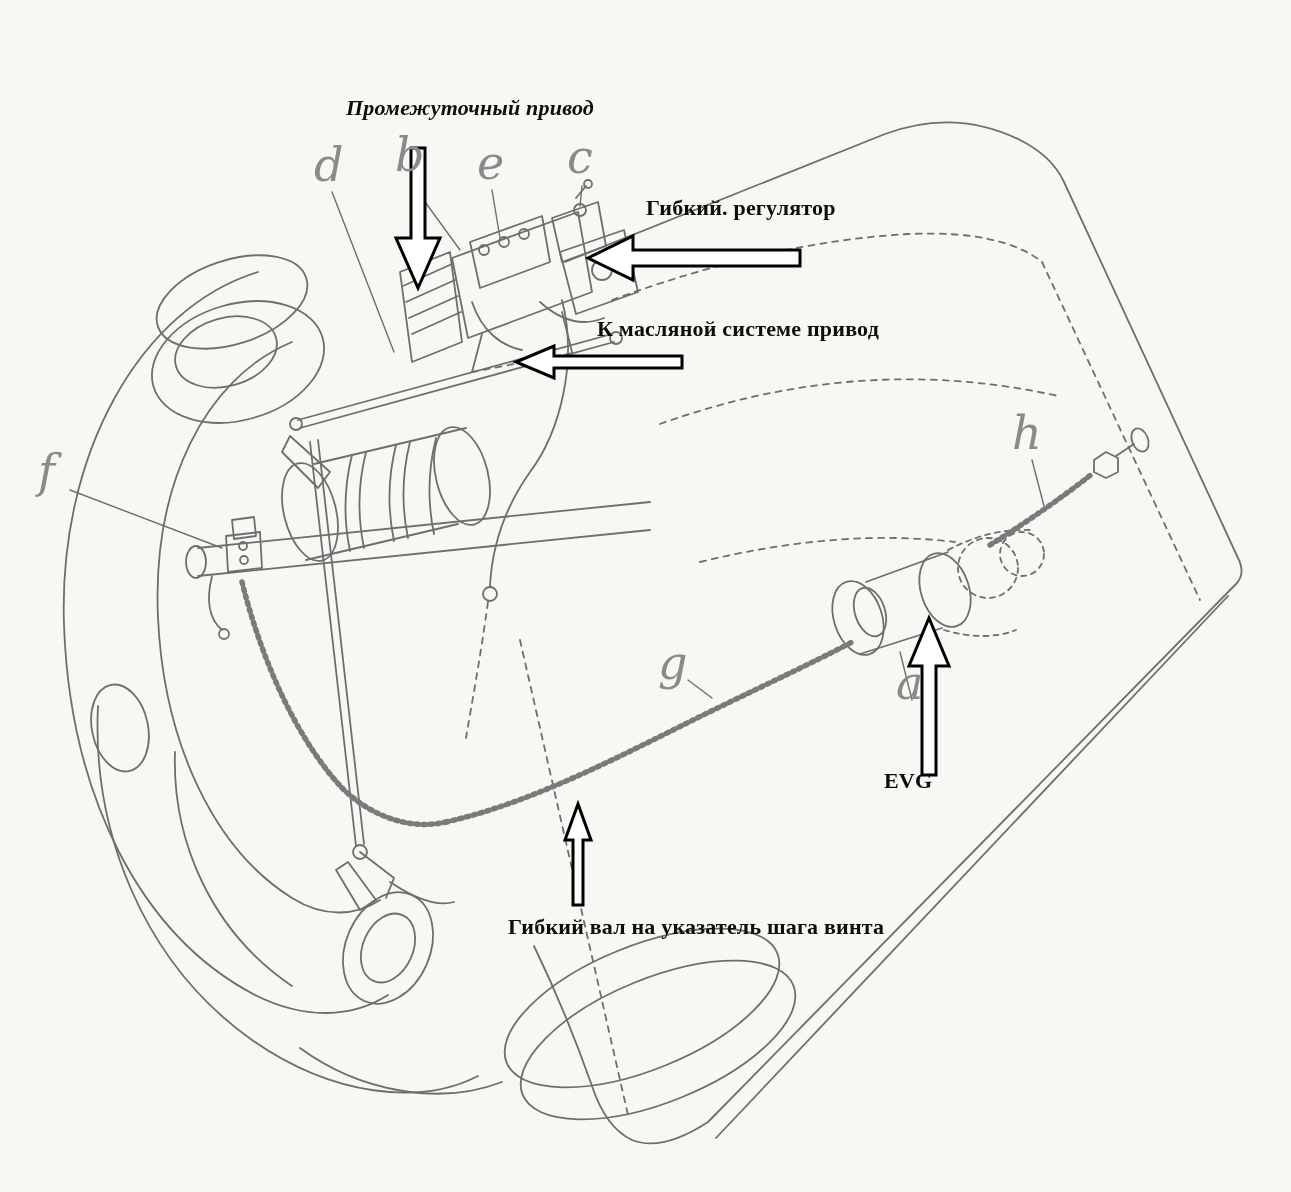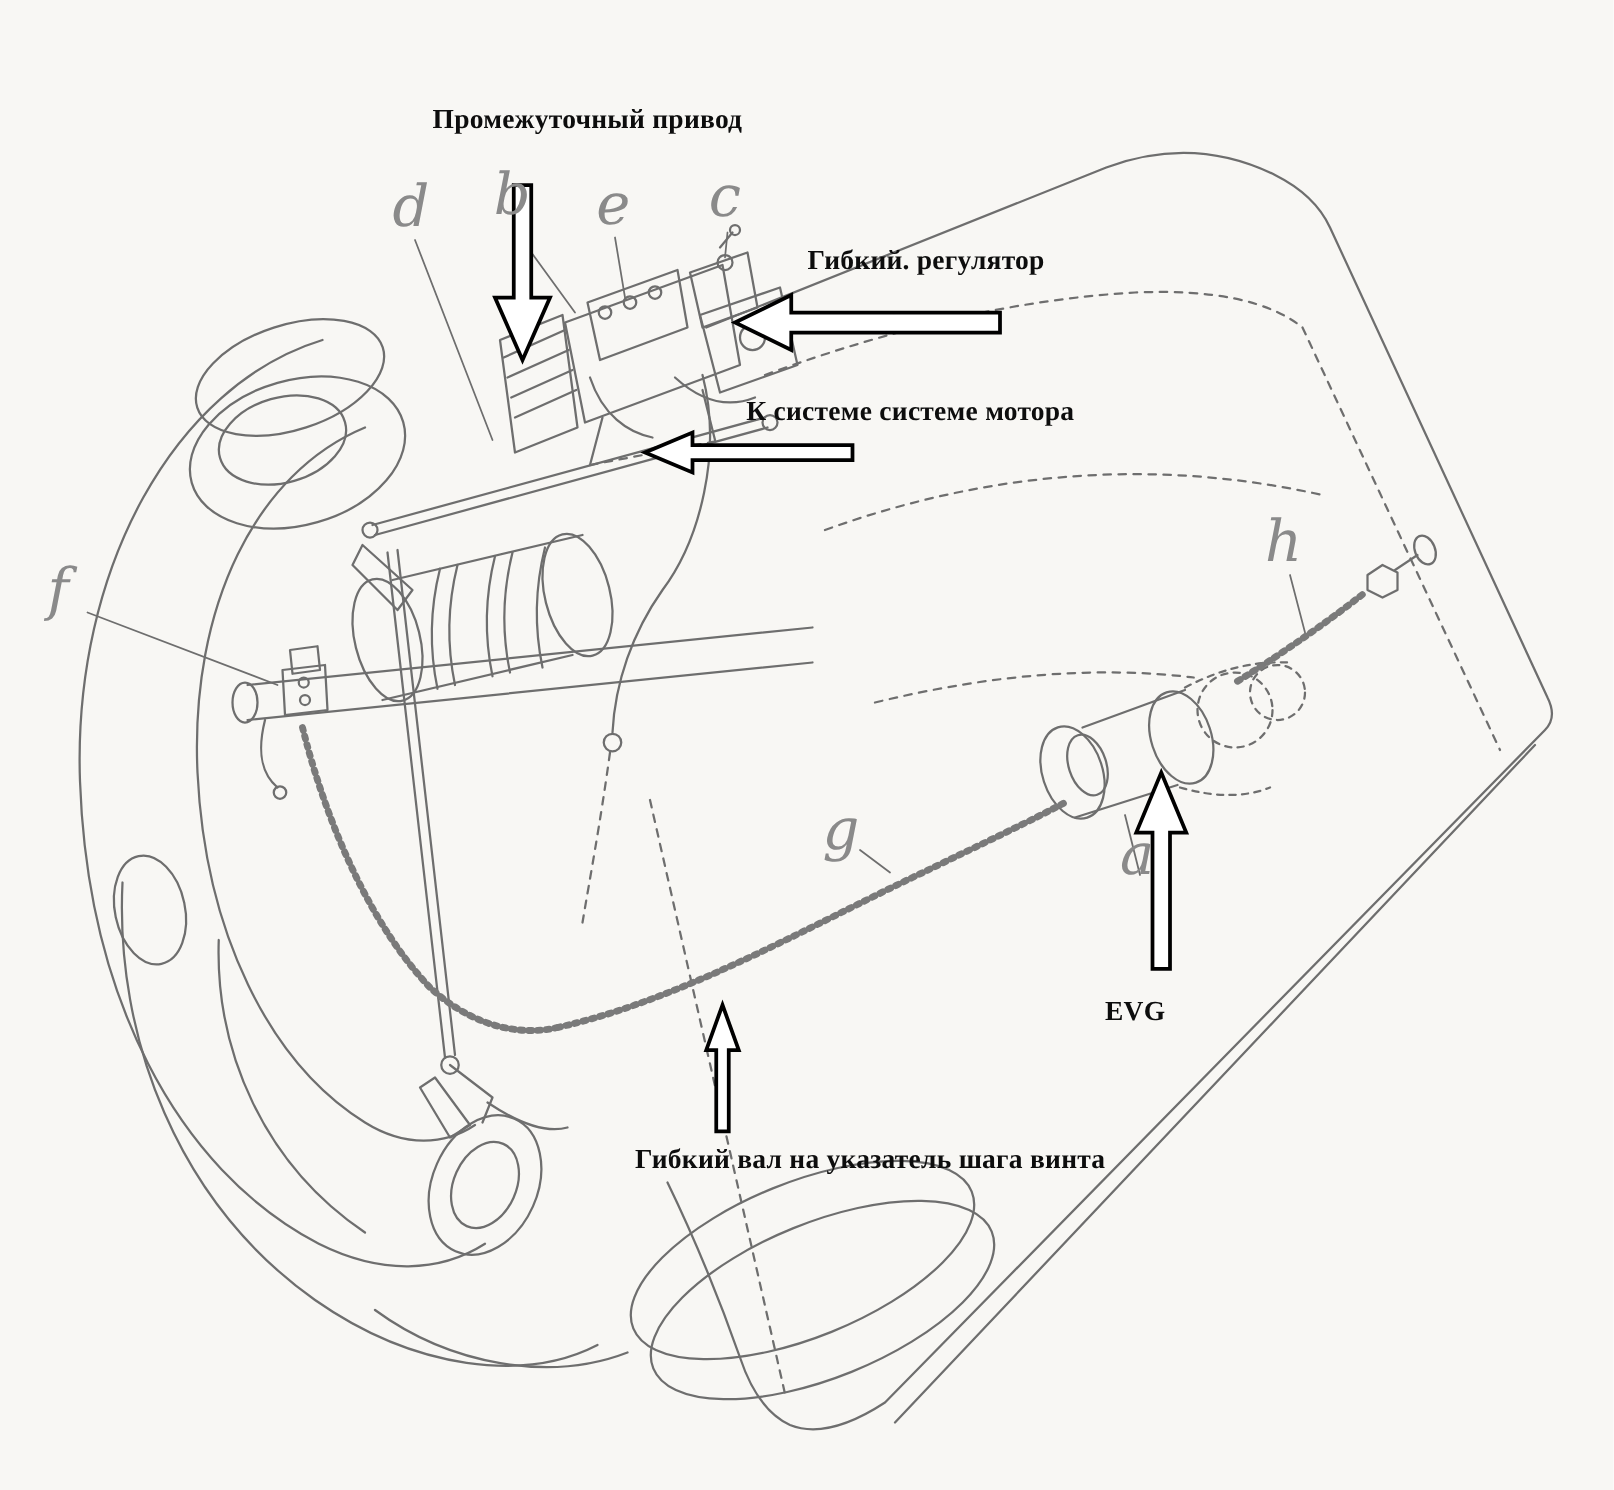--- a/index.html
+++ b/index.html
@@ -158,27 +158,27 @@
 
     <g fill="#ffffff" stroke="#000000" stroke-width="3" stroke-linejoin="miter">
       <polygon points="411,148 425,148 425,238 440,238 418,288 396,238 411,238"></polygon>
       <polygon points="588,258 633,236 633,250 800,250 800,266 633,266 633,280"></polygon>
       <polygon points="516,362 554,346 554,356 682,356 682,368 554,368 554,378"></polygon>
       <polygon points="929,618 949,666 936,666 936,775 922,775 922,666 909,666"></polygon>
       <polygon points="578,804 591,840 583,840 583,905 573,905 573,840 565,840"></polygon>
     </g>
   </svg>
 
-  <div class="label" style="left:346px; top:82px;">Промежуточный привод</div>
+  <div class="label" style="left:346px; top:95px;font-style:italic;">Промежуточный привод</div>
 
   <div class="label" style="left:646px; top:195px;">Гибкий. регулятор</div>
 
-  <div class="label" style="left:597px; top:316px;">К системе системе мотора</div>
+  <div class="label" style="left:597px; top:316px;">К масляной системе привод</div>
 
-  <div class="label" style="left:884px; top:796px;">EVG</div>
+  <div class="label" style="left:884px; top:768px;">EVG</div>
 
   <div class="label" style="left:508px; top:914px;">Гибкий вал на указатель шага винта</div>
 
   <span class="letter" style="left:314px; top:142px;">d</span>
   <span class="letter" style="left:395px; top:132px;">b</span>
   <span class="letter" style="left:477px; top:140px;">e</span>
   <span class="letter" style="left:567px; top:134px;">c</span>
   <span class="letter" style="left:38px;  top:448px;">f</span>
   <span class="letter" style="left:1012px;top:410px;">h</span>
   <span class="letter" style="left:658px; top:640px;">g</span>

